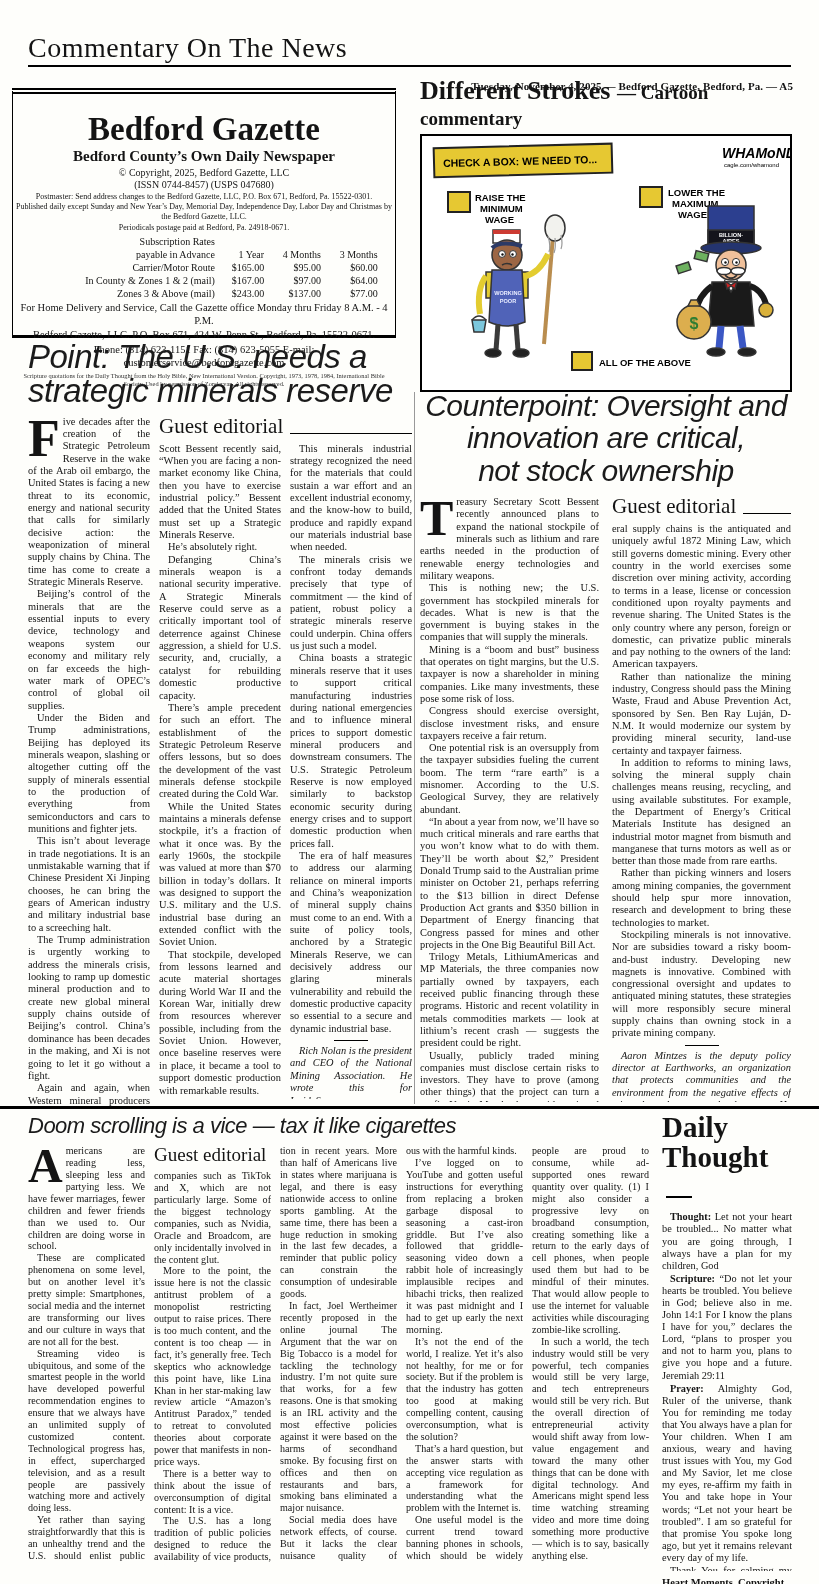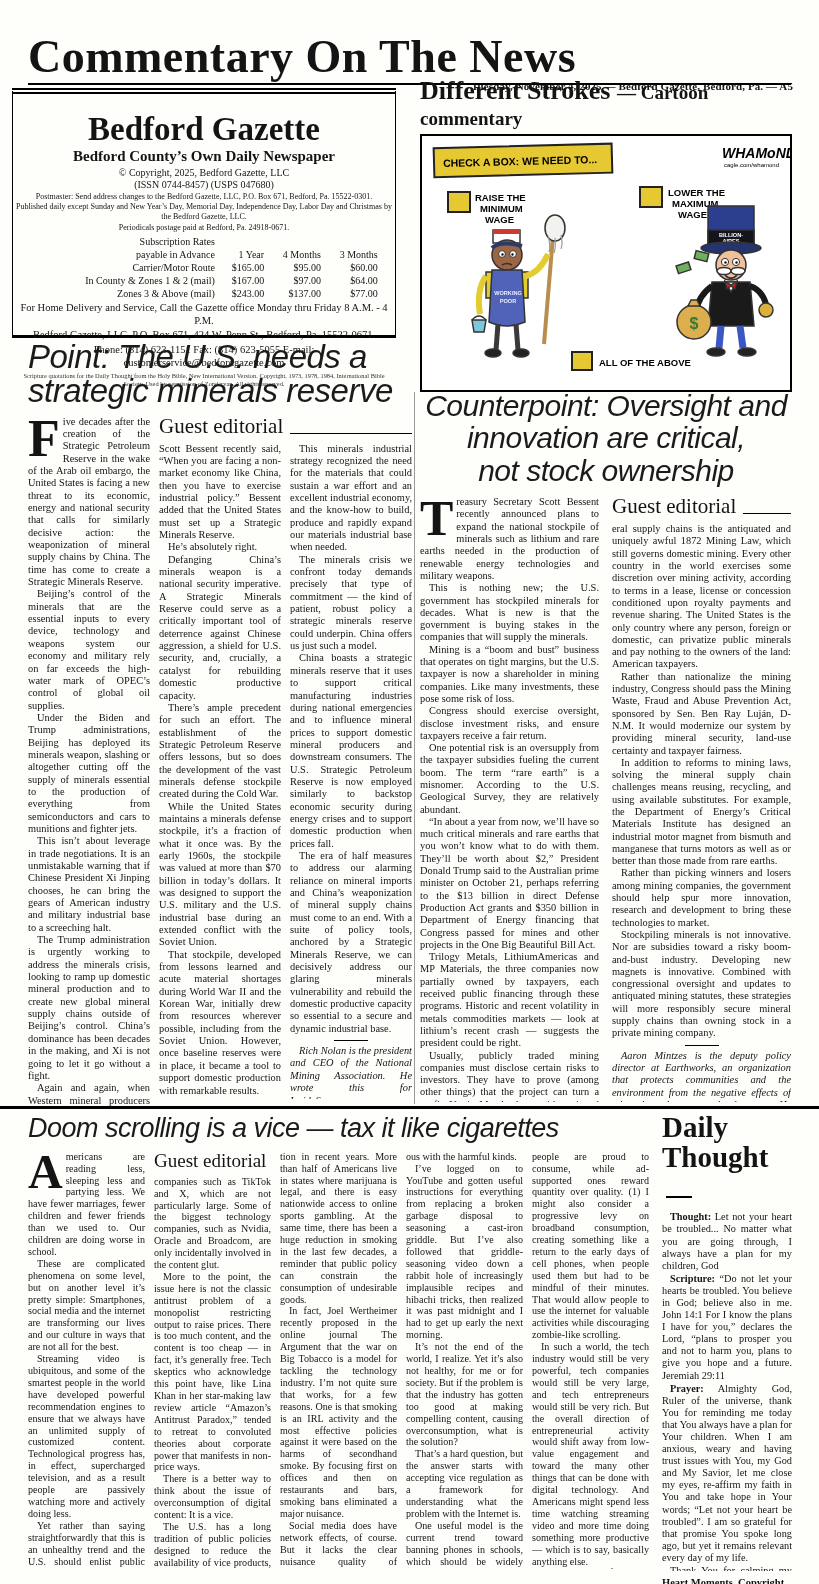--- a/index.html
+++ b/index.html
@@ -10,21 +10,21 @@
   }
   
   .dateline {
     position:absolute; top:80px; right:26px;
     font-size:11px; font-weight:bold; letter-spacing:.1px;
   }
   .section-title-wrap {
     position:absolute; top:34px; left:28px; width:763px;
     border-bottom:2px solid #000; padding-bottom:3px;
   }
-  .section-title { font-size:46px; line-height:1.0; font-weight:700; margin:0; letter-spacing:.5px; }
+  .section-title { font-size:28px; line-height:1.0; font-weight:400; margin:0; letter-spacing:.5px; }
 
   
   .masthead {
     position:absolute; left:12px; top:88px; width:384px; height:250px;
     border:1px solid #000; border-top:6px double #000; border-bottom:3px solid #000;
     text-align:center; box-sizing:border-box; padding-top:18px;
   }
   .mh-name { font-size:33px; font-weight:bold; line-height:1.05; margin:0; }
   .mh-tag  { font-size:15px; font-weight:bold; margin:1px 0 2px; }
   .mh-line { font-size:10px; margin:0; line-height:1.25; }
@@ -71,21 +71,21 @@
   .counterpoint { position:absolute; left:420px; top:390px; width:372px; }
   .counterpoint .headline-sans { font-size:30px; line-height:1.08; text-align:center; }
   .counterpoint .bodycols { margin-top:9px; height:606px; gap:13px; }
   .counterpoint .col { width:179px; flex:none; font-size:10.4px; line-height:12.3px; }
   .counterpoint .dropcap { font-size:50px; line-height:40px; }
   .vrule { position:absolute; left:414px; top:392px; height:712px; border-left:1px solid #999; }
 
   
   .bottom-rule { position:absolute; left:0; top:1106px; width:819px; border-top:3px solid #000; }
   .doom { position:absolute; left:28px; top:1114px; width:622px; }
-  .doom .headline-sans { font-size:27px; line-height:1.1; white-space:nowrap; }
+  .doom .headline-sans { font-size:22px; line-height:1.1; white-space:nowrap; }
   .doom .bodycols { margin-top:7px; height:418px; gap:9px; }
   .doom .col { width:117px; flex:none; font-size:10.1px; line-height:11.9px; }
   .doom .dropcap { font-size:48px; line-height:38px; }
   .doom .kicker { font-size:19px; }
 
   .daily { position:absolute; left:662px; top:1112px; width:130px; }
   .daily-title { font-size:29px; line-height:1.05; margin:0; }
   .daily-title .trule { display:inline-block; width:26px; border-bottom:2px solid #000; margin-left:4px; }
   .daily-text { margin-top:8px; font-size:10.3px; line-height:12.1px; text-align:justify; height:360px; overflow:hidden; }
   .daily-text p { margin:0 0 1px; text-indent:8px; }

